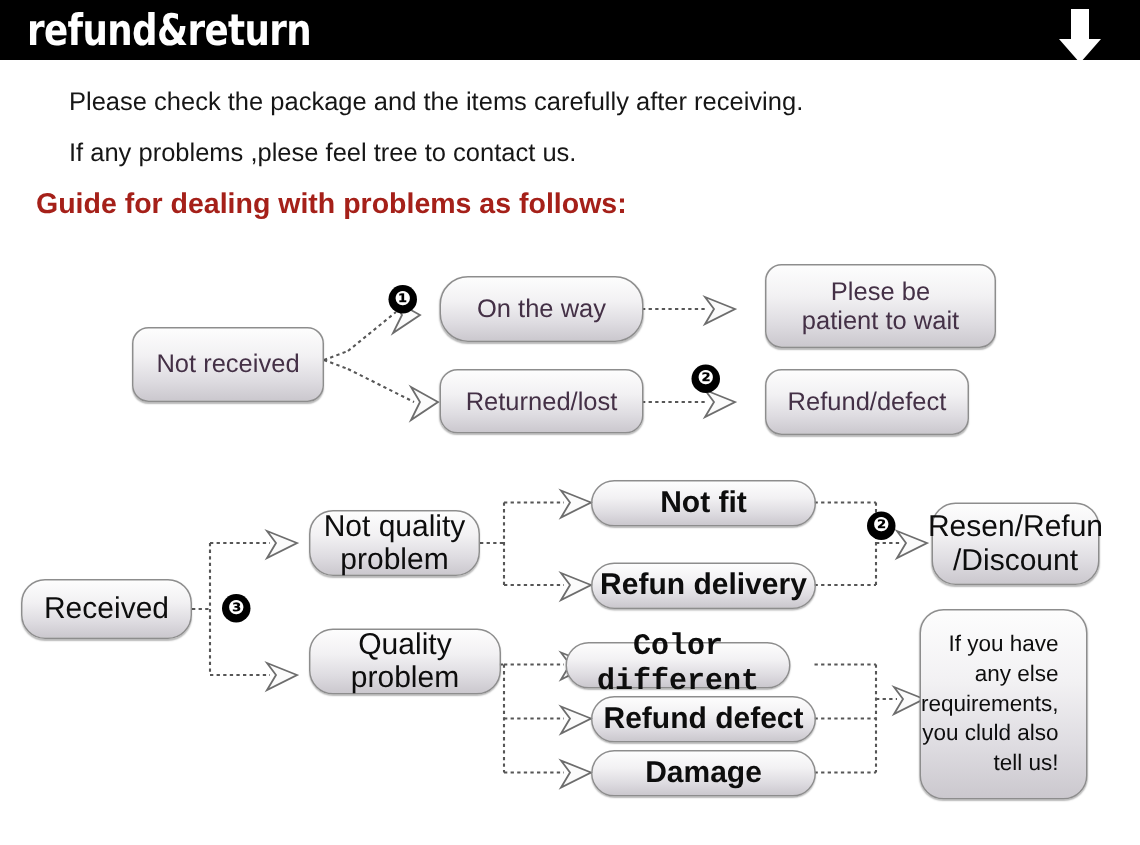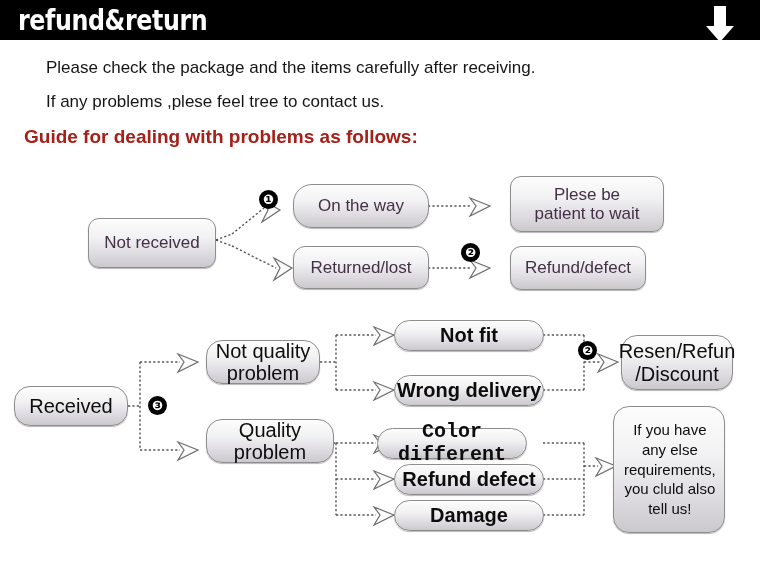--- a/index.html
+++ b/index.html
@@ -86,22 +86,21 @@
     border-radius: 16px;
     color: #0d0d0d;
     font-size: 20px;
     font-weight: bold;
   }
   .flow-box.style-lower.soft {
     font-weight: normal;
   }
   .flow-box.align-left {
     justify-content: flex-start;
-    text-align: center;
-    padding-left: 10px;
+    text-align: right;
   }
 
   
   .badge {
     position: absolute;
     width: 19px; height: 19px;
     border-radius: 50%;
     background: #000;
     color: #fff;
     font-size: 13px;
@@ -218,21 +217,21 @@
 <div class="badge" style="left:148px; top:396px;">❸</div>
 
 <div class="flow-box style-lower soft" style="left:206px; top:340px; width:114px; height:44px;">Not quality
 problem</div>
 
 <div class="flow-box style-lower soft" style="left:206px; top:419px; width:128px; height:44px;">Quality
 problem</div>
 
 <div class="flow-box style-lower" style="left:394px; top:320px; width:150px; height:31px;">Not fit</div>
 
-<div class="flow-box style-lower" style="left:394px; top:375px; width:150px; height:31px;">Wrong delivery</div>
+<div class="flow-box style-lower" style="left:394px; top:375px; width:150px; height:31px;">Refun delivery</div>
 
 <div class="flow-box style-lower" style="left:377px; top:428px; width:150px; height:31px;font-family:Liberation Mono, monospace;">Color different</div>
 
 <div class="flow-box style-lower" style="left:394px; top:464px; width:150px; height:31px;">Refund defect</div>
 
 <div class="flow-box style-lower" style="left:394px; top:500px; width:150px; height:31px;">Damage</div>
 
 <div class="badge" style="left:578px; top:341px;">❷</div>
 
 <div class="flow-box style-lower soft" style="left:621px; top:335px; width:112px; height:55px;">Resen/Refun

